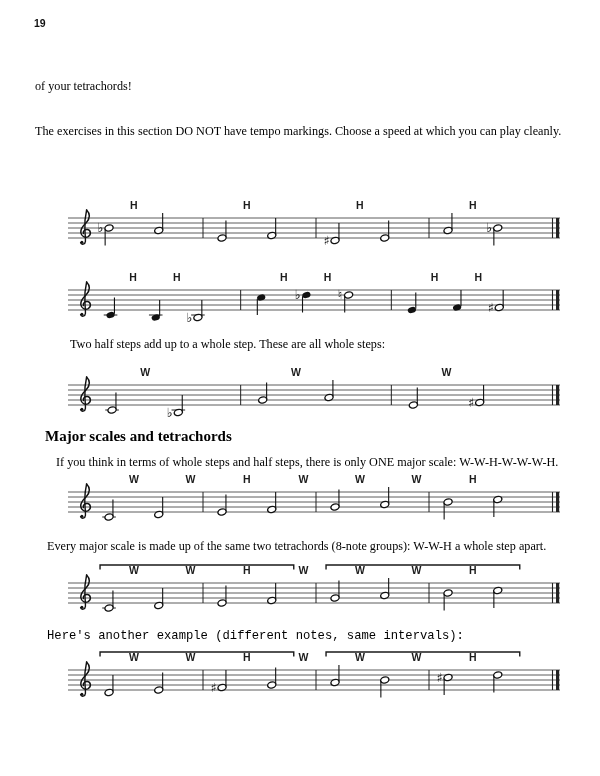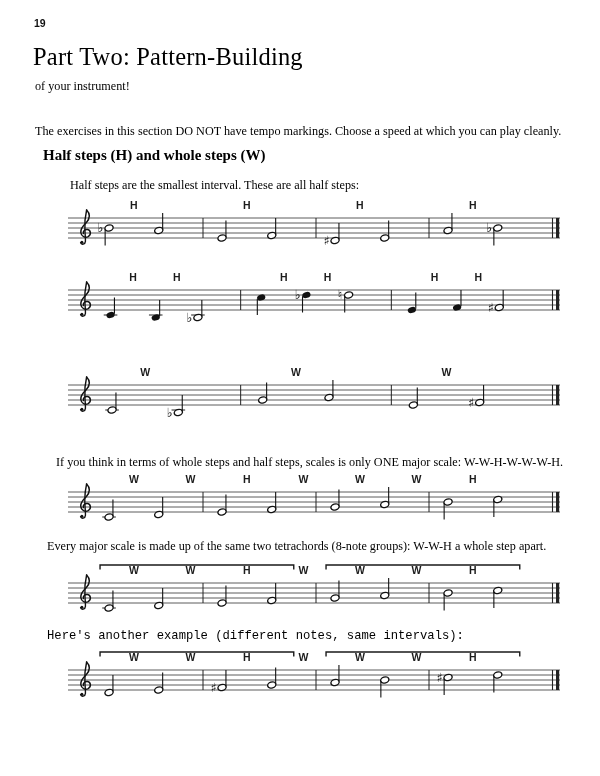--- a/index.html
+++ b/index.html
@@ -25,31 +25,28 @@
   #sys0{top:182px;} #sys1{top:254px;} #sys2{top:349px;}
   #sys3{top:456px;} #sys4{top:547px;} #sys5{top:634px;}
 </style>
 </head>
 <body>
 
 <div id="page">
 
   <div class="pageno">19</div>
 
-  <h1 class="title">Part Two: Pattern-Building</h1>
 
   <div class="para" id="para1">
-    <div>of your instrument!</div>
+    <div>of your tetrachords!</div>
   </div>
 
   <div class="para" id="para2">The exercises in this section DO NOT have tempo markings. Choose a speed at which you can play cleanly.</div>
 
-  <h2 class="h2" id="h2a">Half steps (H) and whole steps (W)</h2>
-
-  <div class="caption" id="cap1">Half steps are the smallest interval. These are all half steps:</div>
+
 
   <svg class="system" id="sys0">
       <line x1="68" y1="36" x2="560" y2="36" stroke="#4a4a4a" stroke-width="0.9"></line>
       <line x1="68" y1="41" x2="560" y2="41" stroke="#4a4a4a" stroke-width="0.9"></line>
       <line x1="68" y1="46" x2="560" y2="46" stroke="#4a4a4a" stroke-width="0.9"></line>
       <line x1="68" y1="51" x2="560" y2="51" stroke="#4a4a4a" stroke-width="0.9"></line>
       <line x1="68" y1="56" x2="560" y2="56" stroke="#4a4a4a" stroke-width="0.9"></line>
       <g>
         <path d="M 86.6,28
      C 90.2,31.5 90.4,36.5 86.2,40.8
@@ -175,20 +172,21 @@
         <ellipse cx="457.08" cy="53.5" rx="4.2" ry="3" transform="rotate(-18 457.08 53.5)" fill="#111"></ellipse>
         <line x1="460.97999999999996" y1="52.3" x2="460.97999999999996" y2="36" stroke="#111" stroke-width="1.1"></line>
       </g>
       <g>
         <text x="490.66666666666663" y="57.5" text-anchor="middle" fill="#111" font-family="&quot;DejaVu Sans&quot;,sans-serif" font-size="12.5">♯</text>
         <ellipse cx="499.26666666666665" cy="53.5" rx="4.2" ry="3" transform="rotate(-18 499.26666666666665 53.5)" fill="#fff" stroke="#111" stroke-width="1.4"></ellipse>
         <line x1="503.16666666666663" y1="52.3" x2="503.16666666666663" y2="36" stroke="#111" stroke-width="1.1"></line>
       </g>
     </svg>
 
+  <div class="caption" id="cap2">Two half steps add up to a whole step. These are all whole steps:</div>
 
   <svg class="system" id="sys2">
       <line x1="68" y1="36" x2="560" y2="36" stroke="#4a4a4a" stroke-width="0.9"></line>
       <line x1="68" y1="41" x2="560" y2="41" stroke="#4a4a4a" stroke-width="0.9"></line>
       <line x1="68" y1="46" x2="560" y2="46" stroke="#4a4a4a" stroke-width="0.9"></line>
       <line x1="68" y1="51" x2="560" y2="51" stroke="#4a4a4a" stroke-width="0.9"></line>
       <line x1="68" y1="56" x2="560" y2="56" stroke="#4a4a4a" stroke-width="0.9"></line>
       <g>
         <path d="M 86.6,28
      C 90.2,31.5 90.4,36.5 86.2,40.8
@@ -232,22 +230,23 @@
         <ellipse cx="413.38666666666666" cy="56" rx="4.2" ry="3" transform="rotate(-18 413.38666666666666 56)" fill="#fff" stroke="#111" stroke-width="1.4"></ellipse>
         <line x1="417.28666666666663" y1="54.8" x2="417.28666666666663" y2="38.5" stroke="#111" stroke-width="1.1"></line>
       </g>
       <g>
         <text x="471.0799999999999" y="57.5" text-anchor="middle" fill="#111" font-family="&quot;DejaVu Sans&quot;,sans-serif" font-size="12.5">♯</text>
         <ellipse cx="479.67999999999995" cy="53.5" rx="4.2" ry="3" transform="rotate(-18 479.67999999999995 53.5)" fill="#fff" stroke="#111" stroke-width="1.4"></ellipse>
         <line x1="483.5799999999999" y1="52.3" x2="483.5799999999999" y2="36" stroke="#111" stroke-width="1.1"></line>
       </g>
     </svg>
 
-
-  <div class="caption" id="cap3">If you think in terms of whole steps and half steps, scales is only ONE major scale: W-W-H-W-W-W-H.</div>
+  <h2 class="h2" id="h2b">Major scales and tetrachords</h2>
+
+  <div class="caption" id="cap3">If you think in terms of whole steps and half steps, there is only ONE major scale: W-W-H-W-W-W-H.</div>
 
   <svg class="system" id="sys3">
       <line x1="68" y1="36" x2="560" y2="36" stroke="#4a4a4a" stroke-width="0.9"></line>
       <line x1="68" y1="41" x2="560" y2="41" stroke="#4a4a4a" stroke-width="0.9"></line>
       <line x1="68" y1="46" x2="560" y2="46" stroke="#4a4a4a" stroke-width="0.9"></line>
       <line x1="68" y1="51" x2="560" y2="51" stroke="#4a4a4a" stroke-width="0.9"></line>
       <line x1="68" y1="56" x2="560" y2="56" stroke="#4a4a4a" stroke-width="0.9"></line>
       <g>
         <path d="M 86.6,28
      C 90.2,31.5 90.4,36.5 86.2,40.8

